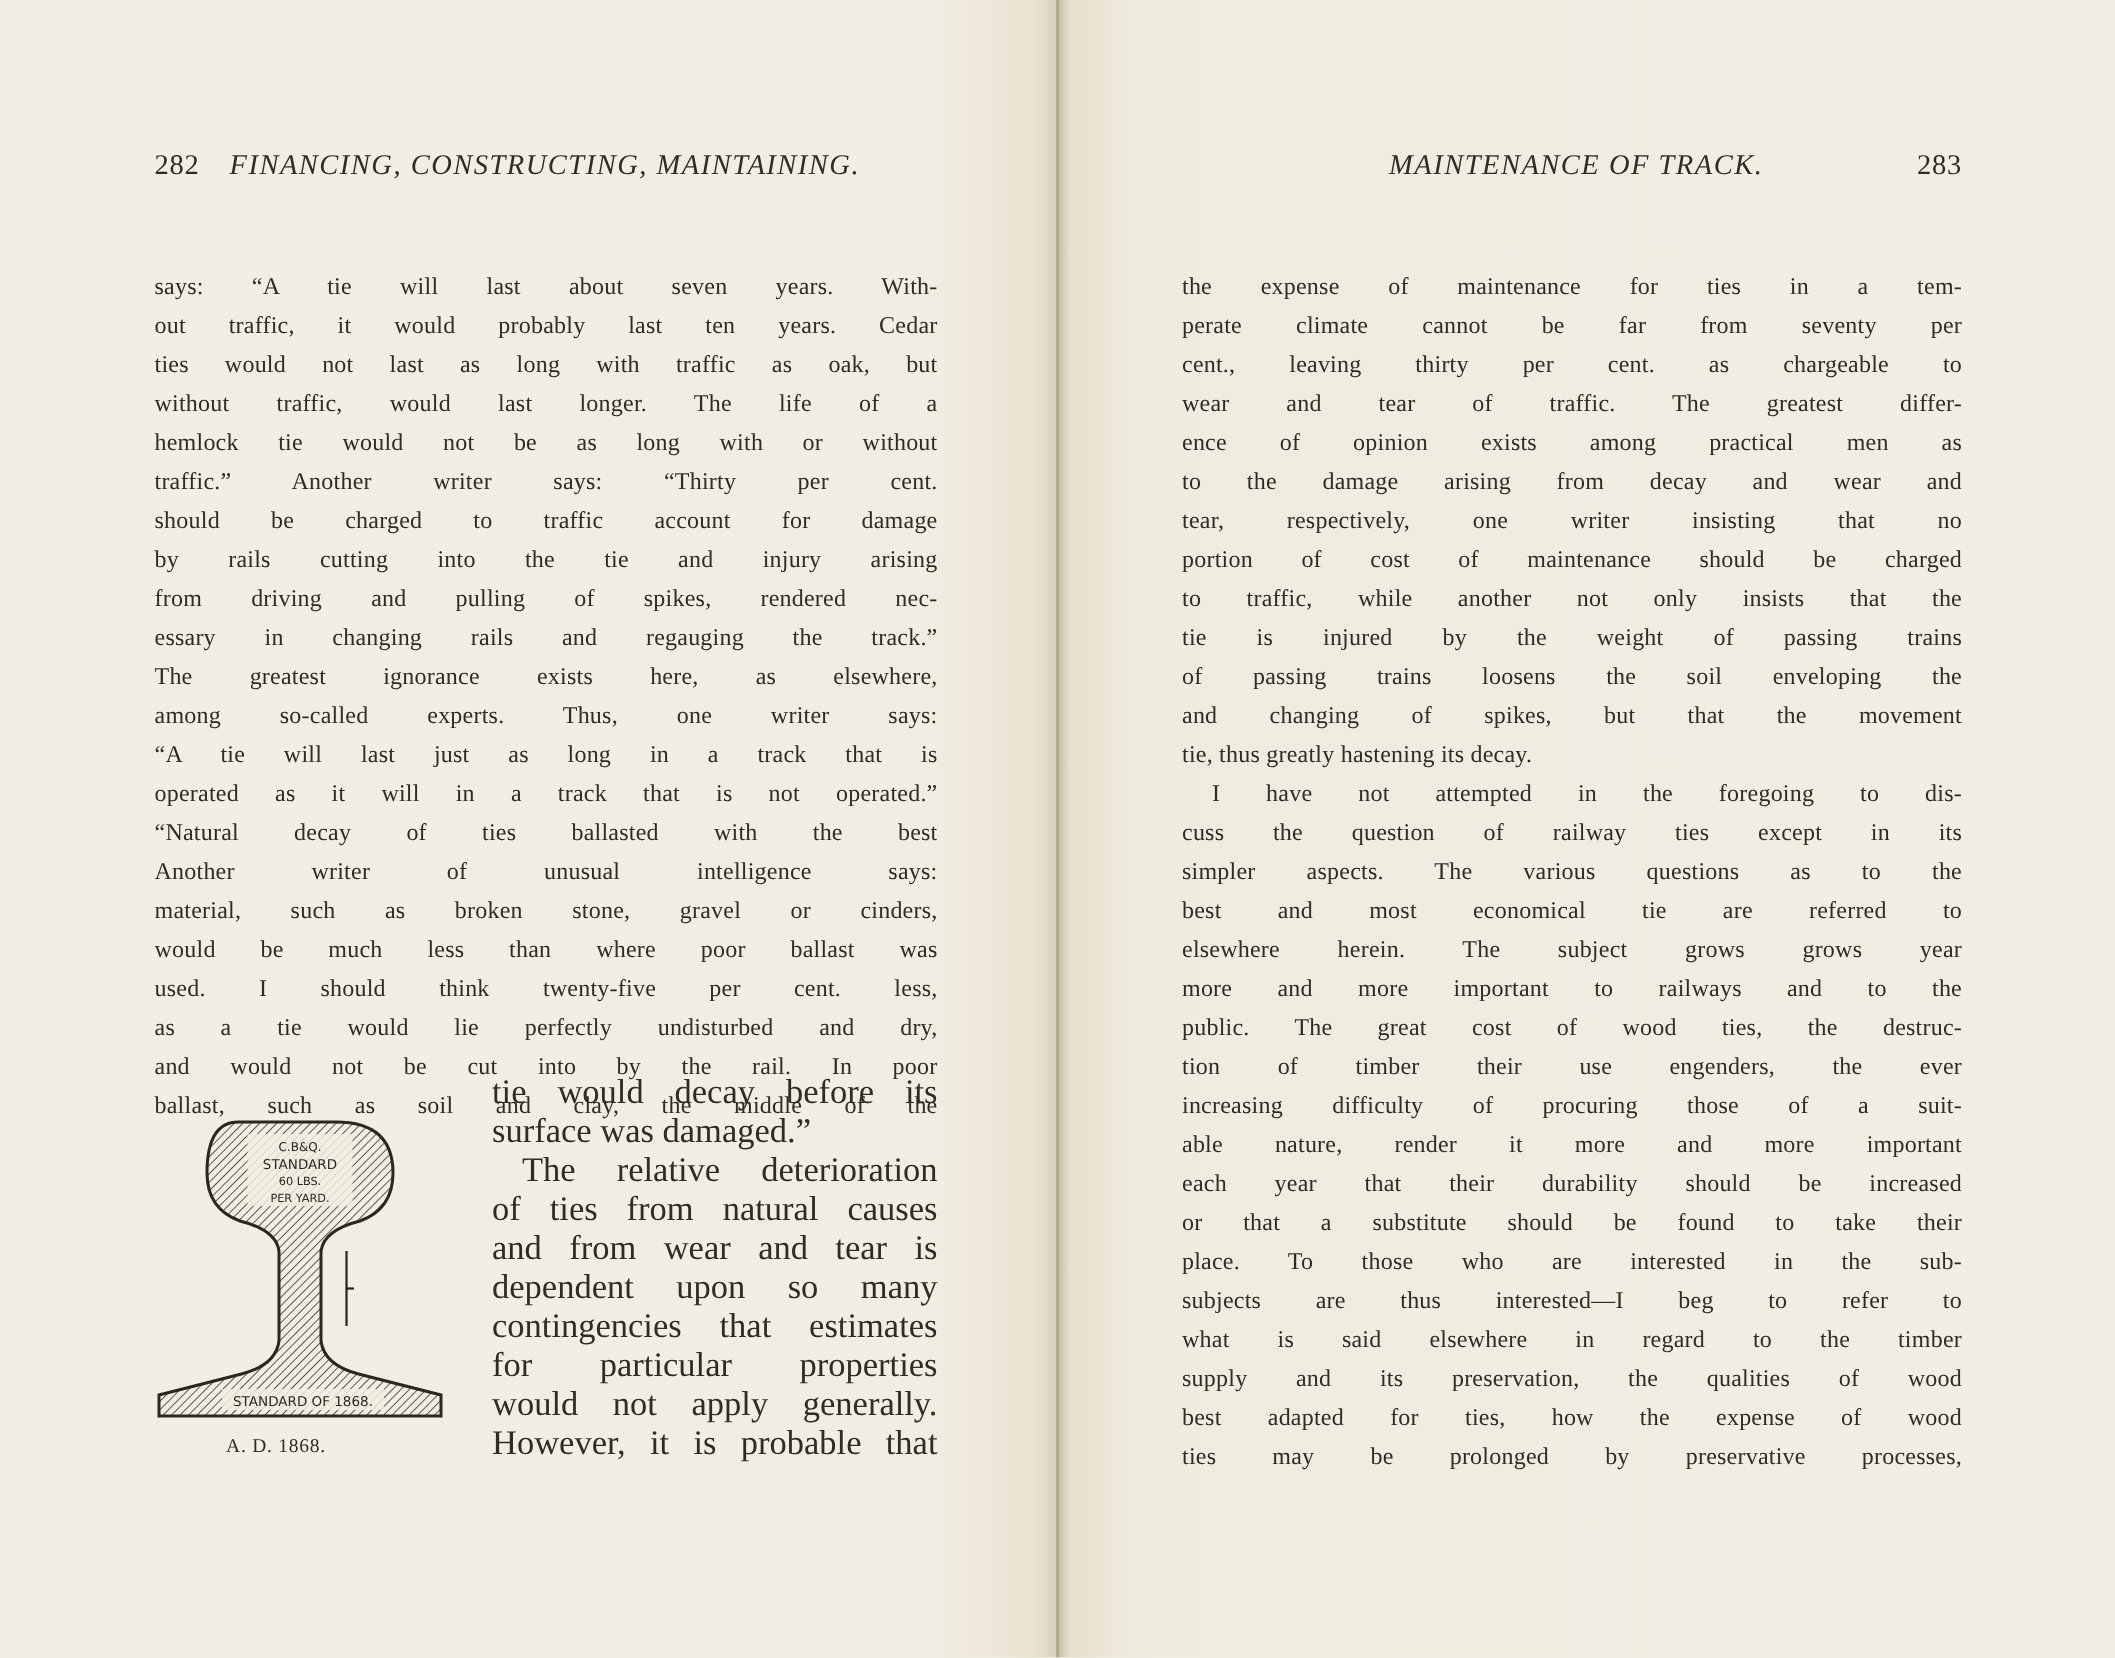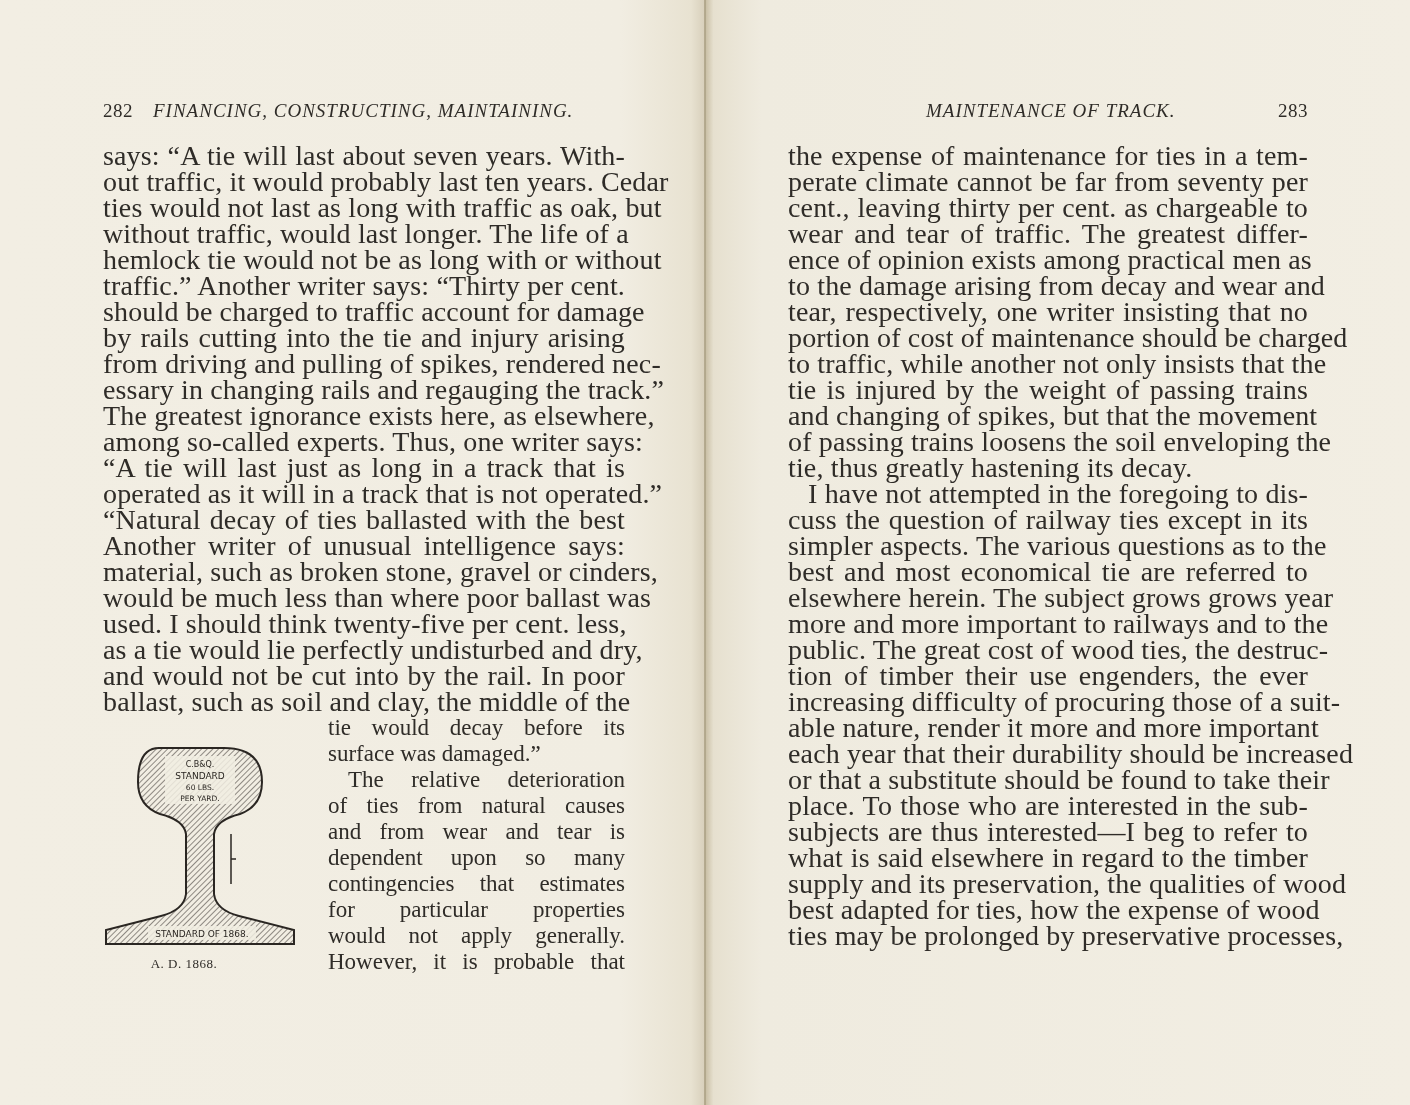--- a/index.html
+++ b/index.html
@@ -27,22 +27,22 @@
     display: flex; align-items: baseline;
   }
   .runhead .pnum { font-style: normal; font-size: 19px; letter-spacing: .5px; }
   .runhead .title { font-style: italic; }
   .left .runhead { left: 103px; width: 525px; }
   .left .runhead .title { margin-left: 20px; }
   .right .runhead { left: 80px; width: 522px; justify-content: space-between; }
   .right .runhead .title { margin-left: 140px; }
 
   .text {
-    position: absolute; font-size: 28px; line-height: 26px;
-    text-align: justify; letter-spacing: .15px;
+    position: absolute; font-size: 16px; line-height: 26px;
+    text-align: justify; letter-spacing: .15px; margin-top: 36px;
   }
   .left .text.main { left: 103px; top: 143px; width: 522px; }
   .right .text.main { left: 82px; top: 143px; width: 520px; }
 
   .line { display: block; height: 26px; white-space: nowrap; text-align-last: justify; text-align: justify; }
   .line.last { text-align-last: left; }
   .line.indent { padding-left: 20px; }
 
   .wrapblock { position: absolute; left: 328px; top: 715px; width: 297px; font-size: 23px; line-height: 26px; }
 
@@ -136,22 +136,22 @@
       <span class="line">the expense of maintenance for ties in a tem-</span>
       <span class="line">perate climate cannot be far from seventy per</span>
       <span class="line">cent., leaving thirty per cent. as chargeable to</span>
       <span class="line">wear and tear of traffic.  The greatest differ-</span>
       <span class="line">ence of opinion exists among practical men as</span>
       <span class="line">to the damage arising from decay and wear and</span>
       <span class="line">tear, respectively, one writer insisting that no</span>
       <span class="line">portion of cost of maintenance should be charged</span>
       <span class="line">to traffic, while another not only insists that the</span>
       <span class="line">tie is injured by the weight of passing trains</span>
+      <span class="line">of passing trains loosens the soil enveloping the</span>
       <span class="line">and changing of spikes, but that the movement</span>
-      <span class="line">of passing trains loosens the soil enveloping the</span>
       <span class="line last">tie, thus greatly hastening its decay.</span>
       <span class="line indent">I have not attempted in the foregoing to dis-</span>
       <span class="line">cuss the question of railway ties except in its</span>
       <span class="line">simpler aspects.  The various questions as to the</span>
       <span class="line">best and most economical tie are referred to</span>
       <span class="line">elsewhere herein.  The subject grows grows year</span>
       <span class="line">more and more important to railways and to the</span>
       <span class="line">public.  The great cost of wood ties, the destruc-</span>
       <span class="line">tion of timber their use engenders, the ever</span>
       <span class="line">increasing difficulty of procuring those of a suit-</span>

